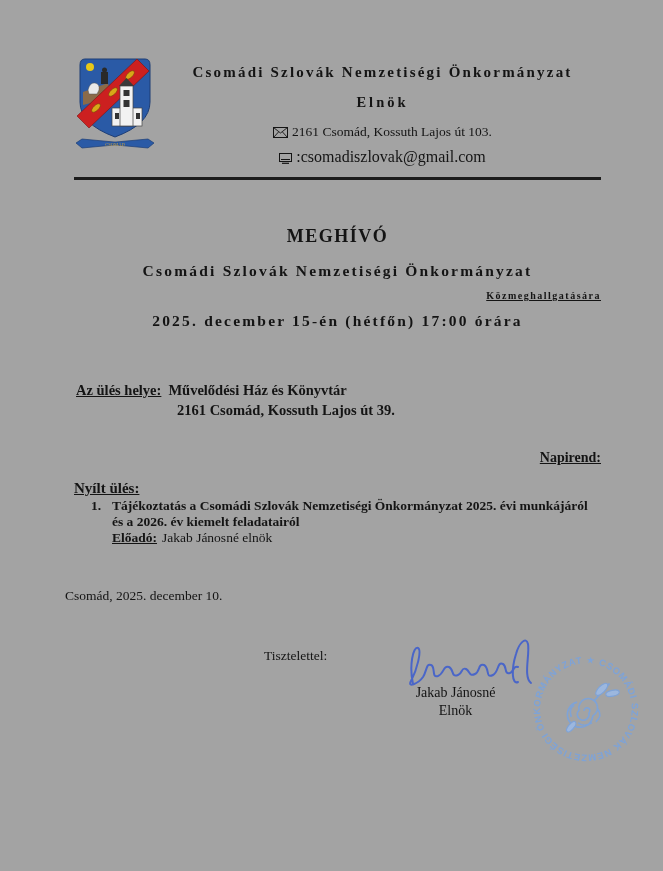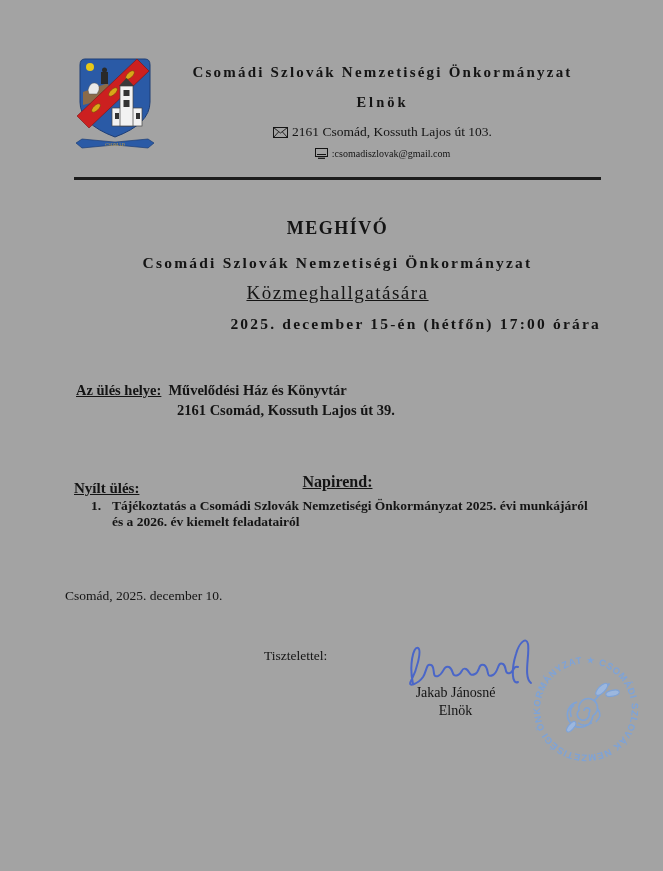--- a/index.html
+++ b/index.html
@@ -8,40 +8,40 @@
     font-family:"Liberation Serif","DejaVu Serif",serif; color:#141414;
     overflow:hidden;
   }
 
   
   .crest { position:absolute; left:74px; top:56px; width:82px; height:95px; }
   .header-text { position:absolute; left:160px; top:64px; width:445px; text-align:center; }
   .org-name { font-size:15px; font-weight:bold; letter-spacing:2.2px; }
   .org-role { font-size:14.5px; font-weight:bold; letter-spacing:3px; margin-top:13px; }
   .addr-line { font-size:13.5px; margin-top:13px; }
-  .email-line { font-size:10px; margin-top:8px; }
+  .email-line { font-size:16px; margin-top:8px; }
   .inline-icon { display:inline-block; vertical-align:-2px; margin-right:4px; }
   .rule { position:absolute; left:74px; top:177px; width:527px; height:3px; background:#1c1c1c; }
 
   
-  .center-block { position:absolute; left:74px; top:218px; width:527px; text-align:center; }
+  .center-block { position:absolute; left:74px; top:226px; width:527px; text-align:center; }
   .title { font-size:18px; font-weight:bold; letter-spacing:1.5px; }
   .subtitle-org { font-size:15.5px; font-weight:bold; letter-spacing:2.2px; margin-top:15px; }
-  .subtitle-event { font-size:19px; font-weight:normal; letter-spacing:1.5px; margin-top:10px; text-decoration:underline; }
-  .datetime { font-size:15.5px; font-weight:bold; letter-spacing:2.2px; margin-top:11px;text-align:right; }
+  .subtitle-event { font-size:10px; font-weight:bold; letter-spacing:1.5px; margin-top:10px; text-decoration:underline;text-align:right; }
+  .datetime { font-size:15.5px; font-weight:bold; letter-spacing:2.2px; margin-top:11px; }
 
   
   .venue { position:absolute; left:76px; top:382px; font-size:14.5px; }
   .venue-label { font-weight:bold; text-decoration:underline;margin-top:37px; }
   .venue-name { font-weight:bold; margin-left:7px; }
   .venue-addr { font-weight:bold; padding-left:101px; margin-top:3px; }
 
   
-  .agenda-heading { position:absolute; left:74px; top:450px; width:527px; text-align:center;
-                    font-size:16px; font-weight:bold; text-decoration:underline;margin-top:23px; }
+  .agenda-heading { position:absolute; left:74px; top:450px; width:527px; text-align:right;
+                    font-size:14px; font-weight:bold; text-decoration:underline; }
   .session-heading { position:absolute; left:74px; top:480px; font-size:15px; font-weight:bold; text-decoration:underline; }
   .agenda-item { position:absolute; left:91px; top:498px; width:505px; font-size:13.5px; display:flex; }
   .agenda-num { font-weight:bold; width:21px; flex:none; }
   .agenda-text { font-weight:bold; width:484px; line-height:16px; }
   .presenter { font-weight:normal; }
   .presenter-label { font-weight:bold; text-decoration:underline; margin-right:5px; }
 
   
   .dateline { position:absolute; left:65px; top:588px; font-size:13.5px; }
   .closing  { position:absolute; left:264px; top:648px; font-size:13.5px; }
@@ -118,20 +118,23 @@
     <div class="venue-addr">2161 Csomád, Kossuth Lajos út 39.</div>
   </div>
 
   <div class="agenda-heading">Napirend:</div>
   <div class="session-heading">Nyílt ülés:</div>
 
   <div class="agenda-item">
     <span class="agenda-num">1.</span>
     <div class="agenda-text">
       <span>Tájékoztatás a Csomádi Szlovák Nemzetiségi Önkormányzat 2025. évi munkájáról és a 2026. év kiemelt feladatairól</span>
+      <div class="presenter">
+        <span class="presenter-label">Előadó:</span><span>Jakab Jánosné elnök</span>
+      </div>
     </div>
   </div>
 
   <div class="dateline">Csomád, 2025. december 10.</div>
   <div class="closing">Tisztelettel:</div>
 
   <svg class="signature" viewBox="0 0 142 66">
     <path d="M13,52 C9,34 13,14 18,16 C22,18 17,38 11,49 C7,56 18,52 23,45
              C27,39 26,31 31,33 C36,35 31,46 38,44 C44,42 43,33 49,35
              C54,37 51,46 58,43 C63,41 61,35 66,37 C70,39 69,45 75,42

